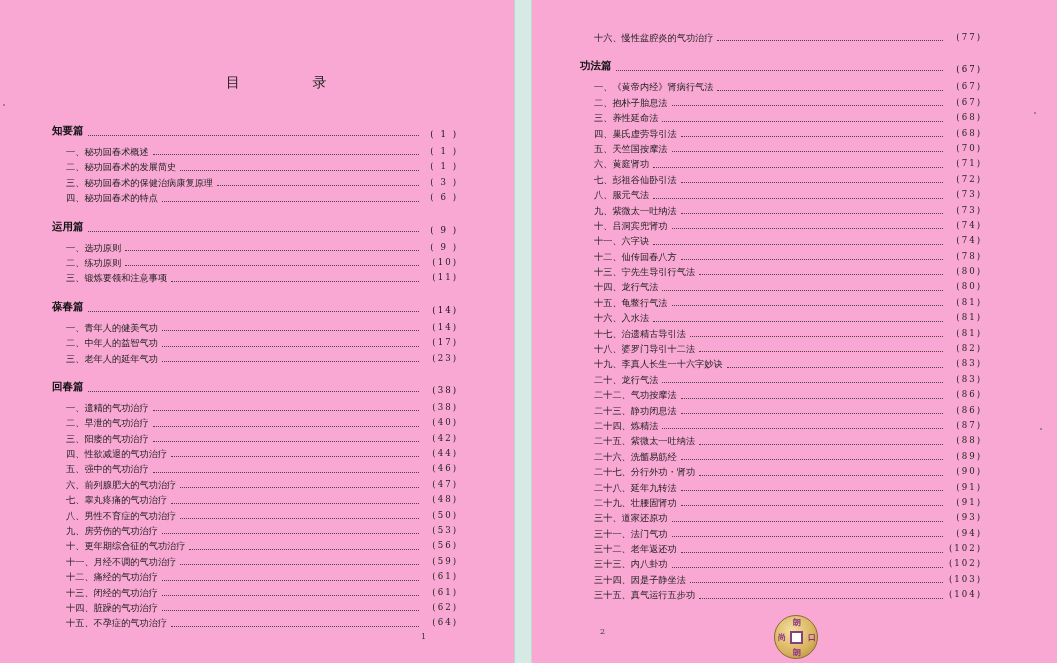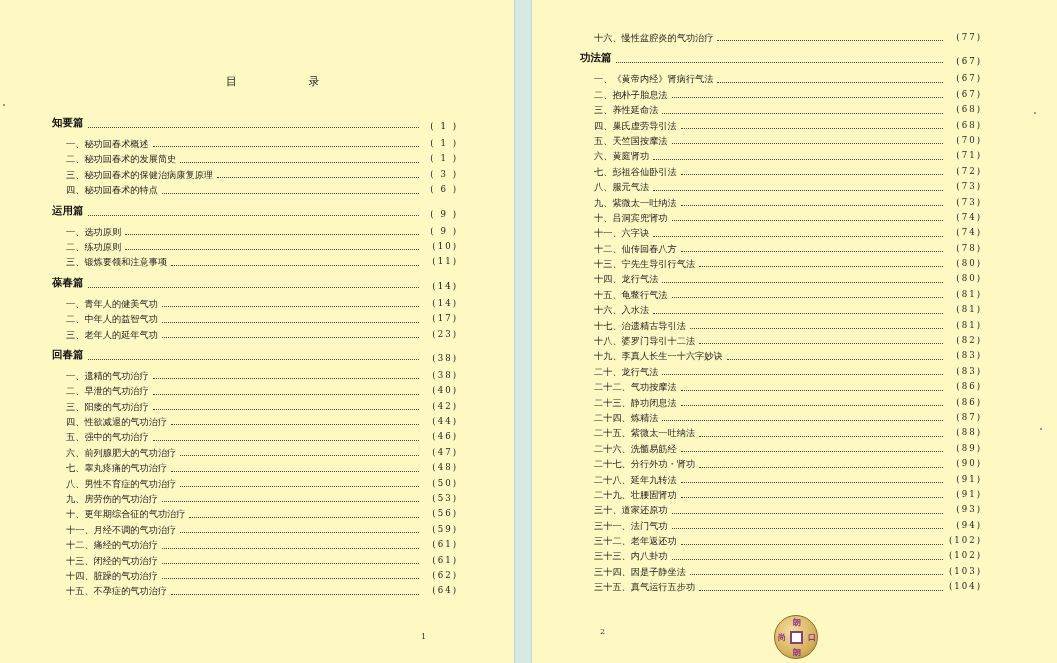--- a/index.html
+++ b/index.html
@@ -1,45 +1,45 @@
 <!DOCTYPE html>
 <html><head>
   <meta charset="utf-8">
   <style>
     * { box-sizing: border-box; margin: 0; padding: 0; }
     html, body { width: 1057px; height: 663px; overflow: hidden; background: #ffffff; }
     body { position: relative; font-family: "DejaVu Serif", "Liberation Serif", serif; color: #1a1a1a; }
 
-    .page { position: absolute; top: 0; height: 663px; background: #fef9c3; }
+    .page { position: absolute; top: 0; height: 663px; background: #f9a8d4; }
     .page-left { left: 0; width: 514px; }
     .page-right { left: 532px; width: 525px; }
     .gutter {
       position: absolute; left: 514px; top: 0; width: 18px; height: 663px;
       background: #d6e9e5;
       border-left: 1px solid #bcd3ce; border-right: 1px solid #c4d8d4;
     }
 
     .toc-title {
       position: absolute; left: 226px; top: 74px;
-      font-size: 11px; letter-spacing: 34px; color: #222;
+      font-size: 14px; letter-spacing: 34px; color: #222;
     }
 
     .toc { position: absolute; }
     .toc-left { left: 52px; top: 110px; width: 406px; }
     .toc-right { left: 580px; top: 30px; width: 402px; }
 
     .row {
       position: relative; display: flex; align-items: flex-end;
       font-size: 9.2px; line-height: 15.4px; height: 15.4px; color: #222;
       white-space: nowrap;
     }
     .row.section {
       font-family: "DejaVu Sans", "Liberation Sans", sans-serif;
       font-weight: bold; font-size: 10.5px; height: 19px; line-height: 19px;
-      margin-top: 3px; margin-bottom: 4px; color: #111;
+      margin-top: 11px; margin-bottom: 4px; color: #111;
     }
     .row.item .label { padding-left: 14px; }
     .label { flex: 0 0 auto; }
     .dots {
       flex: 1 1 auto; height: 1px; margin: 0 3px 4px 4px;
       border-bottom: 1px dotted #444;
     }
     .page-no {
       flex: 0 0 auto; width: 36px; text-align: right;
       letter-spacing: 2px; font-size: 8.6px;

